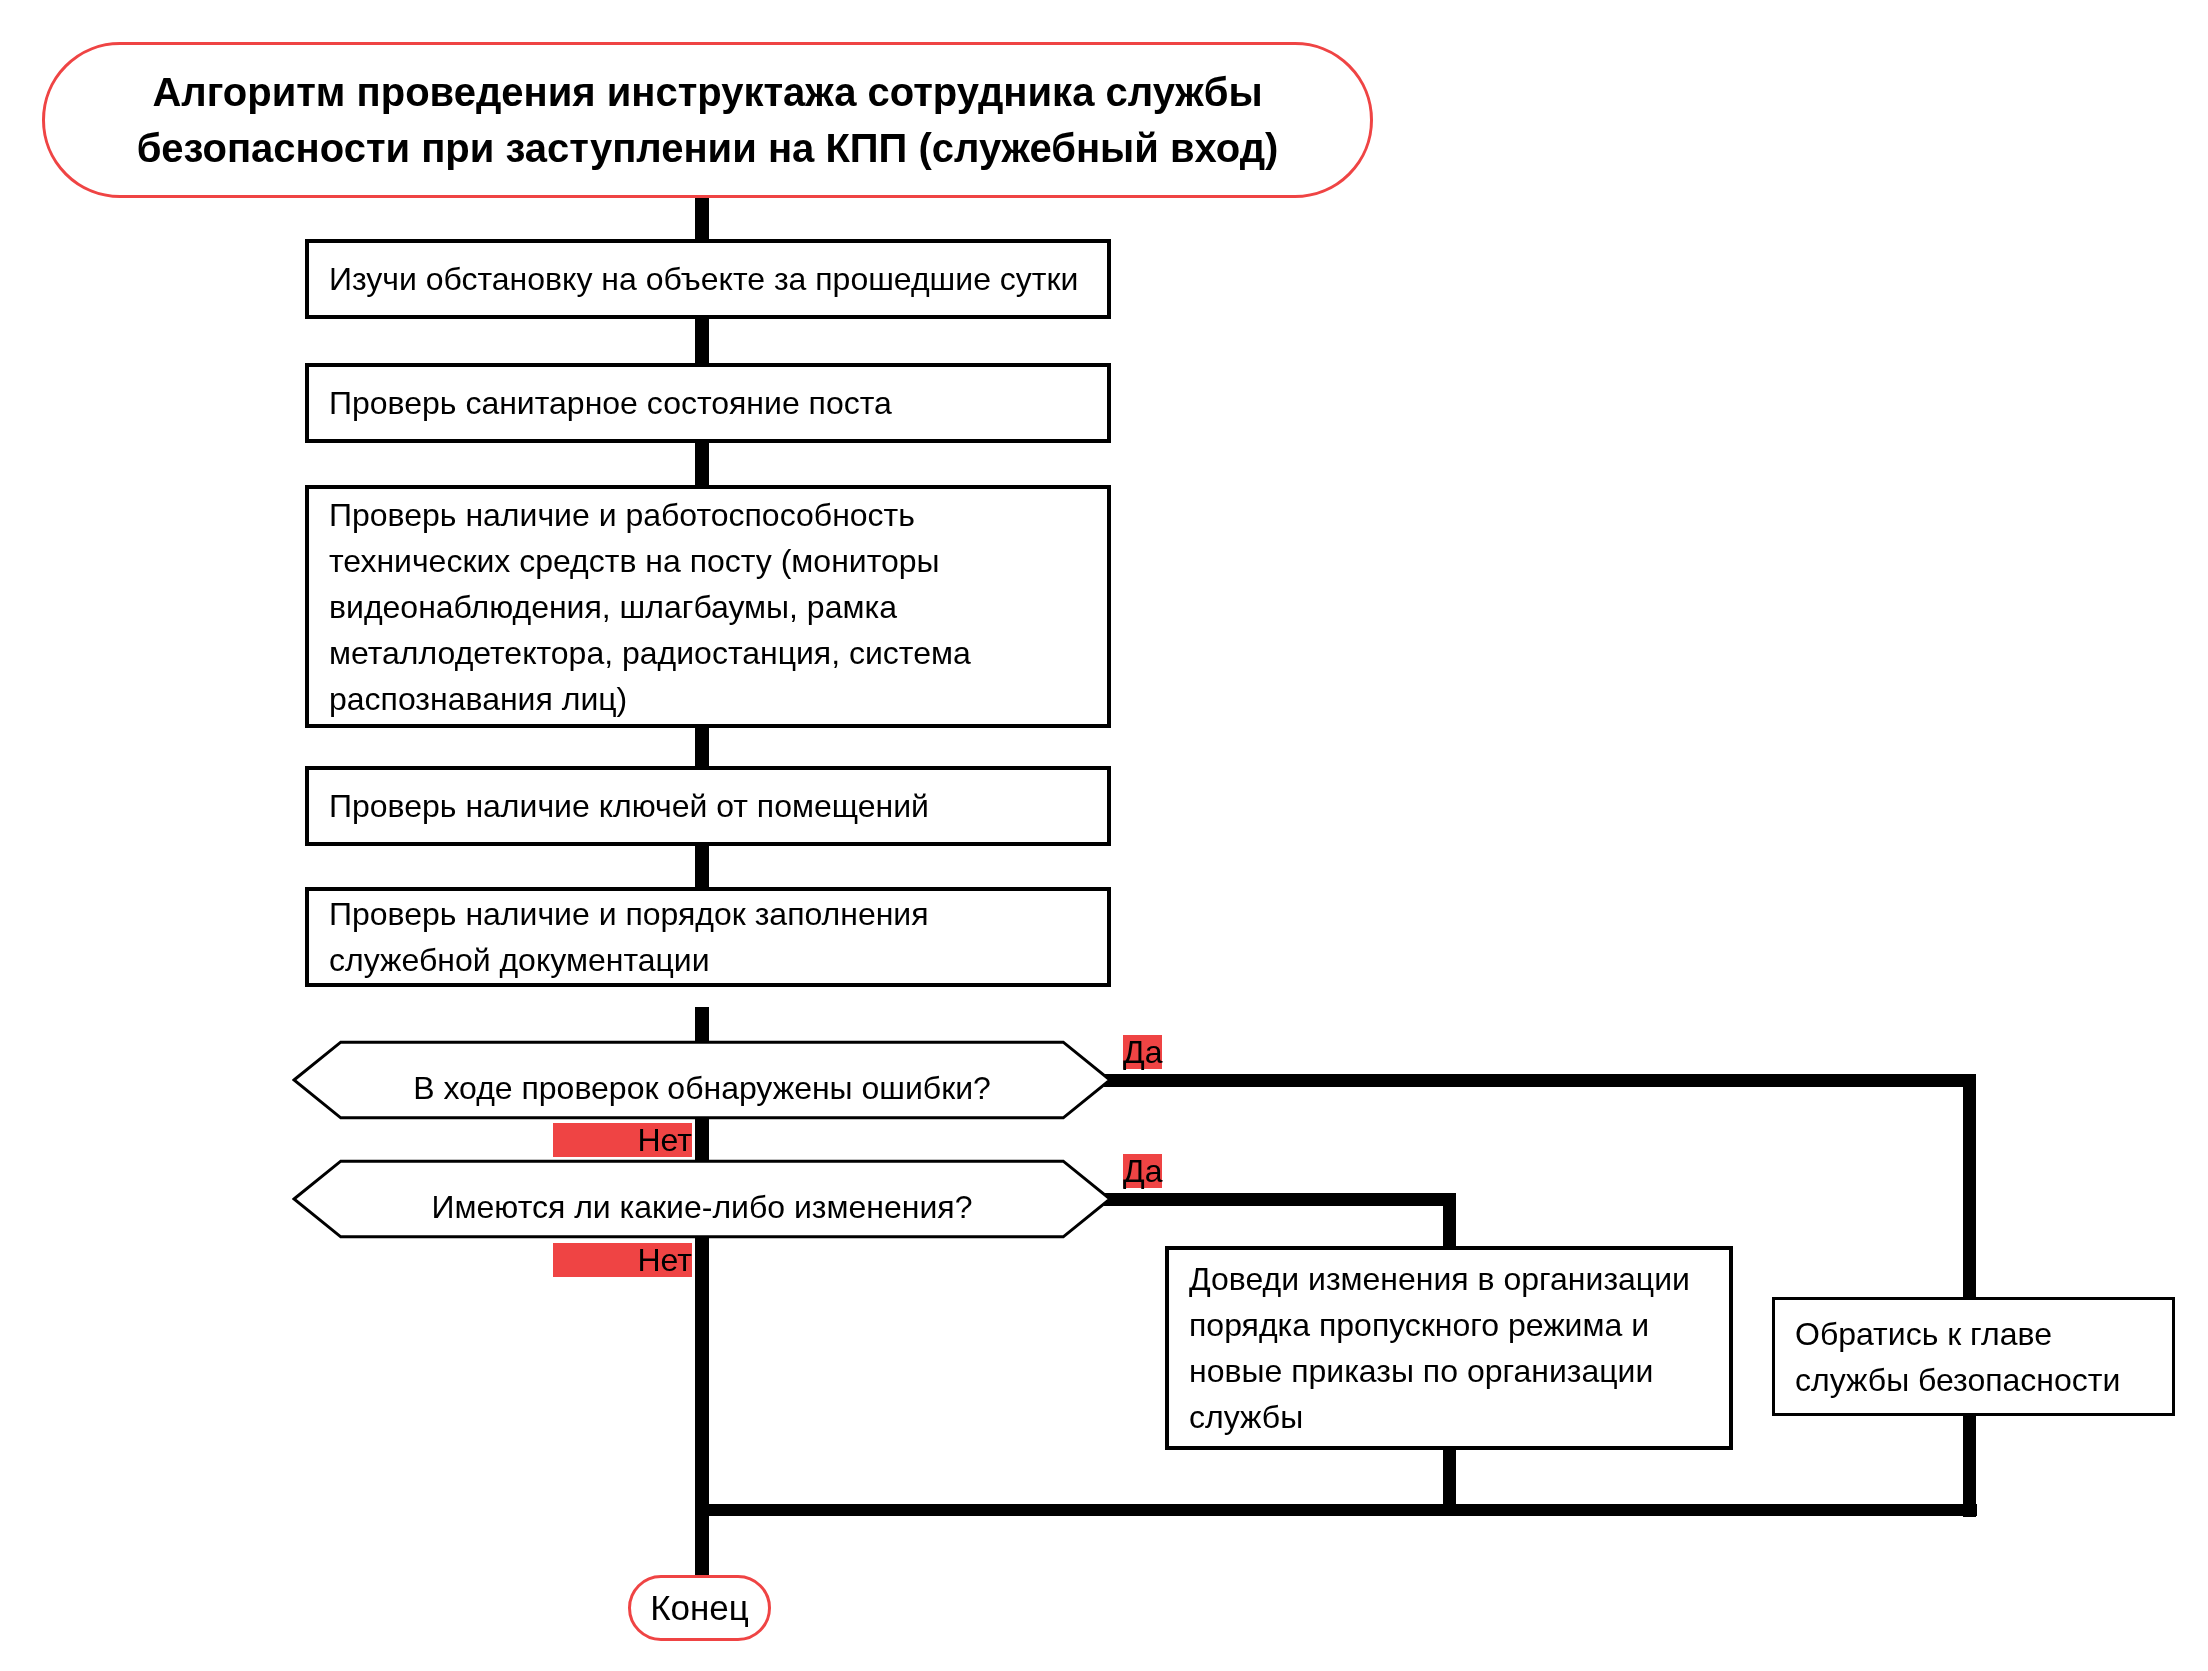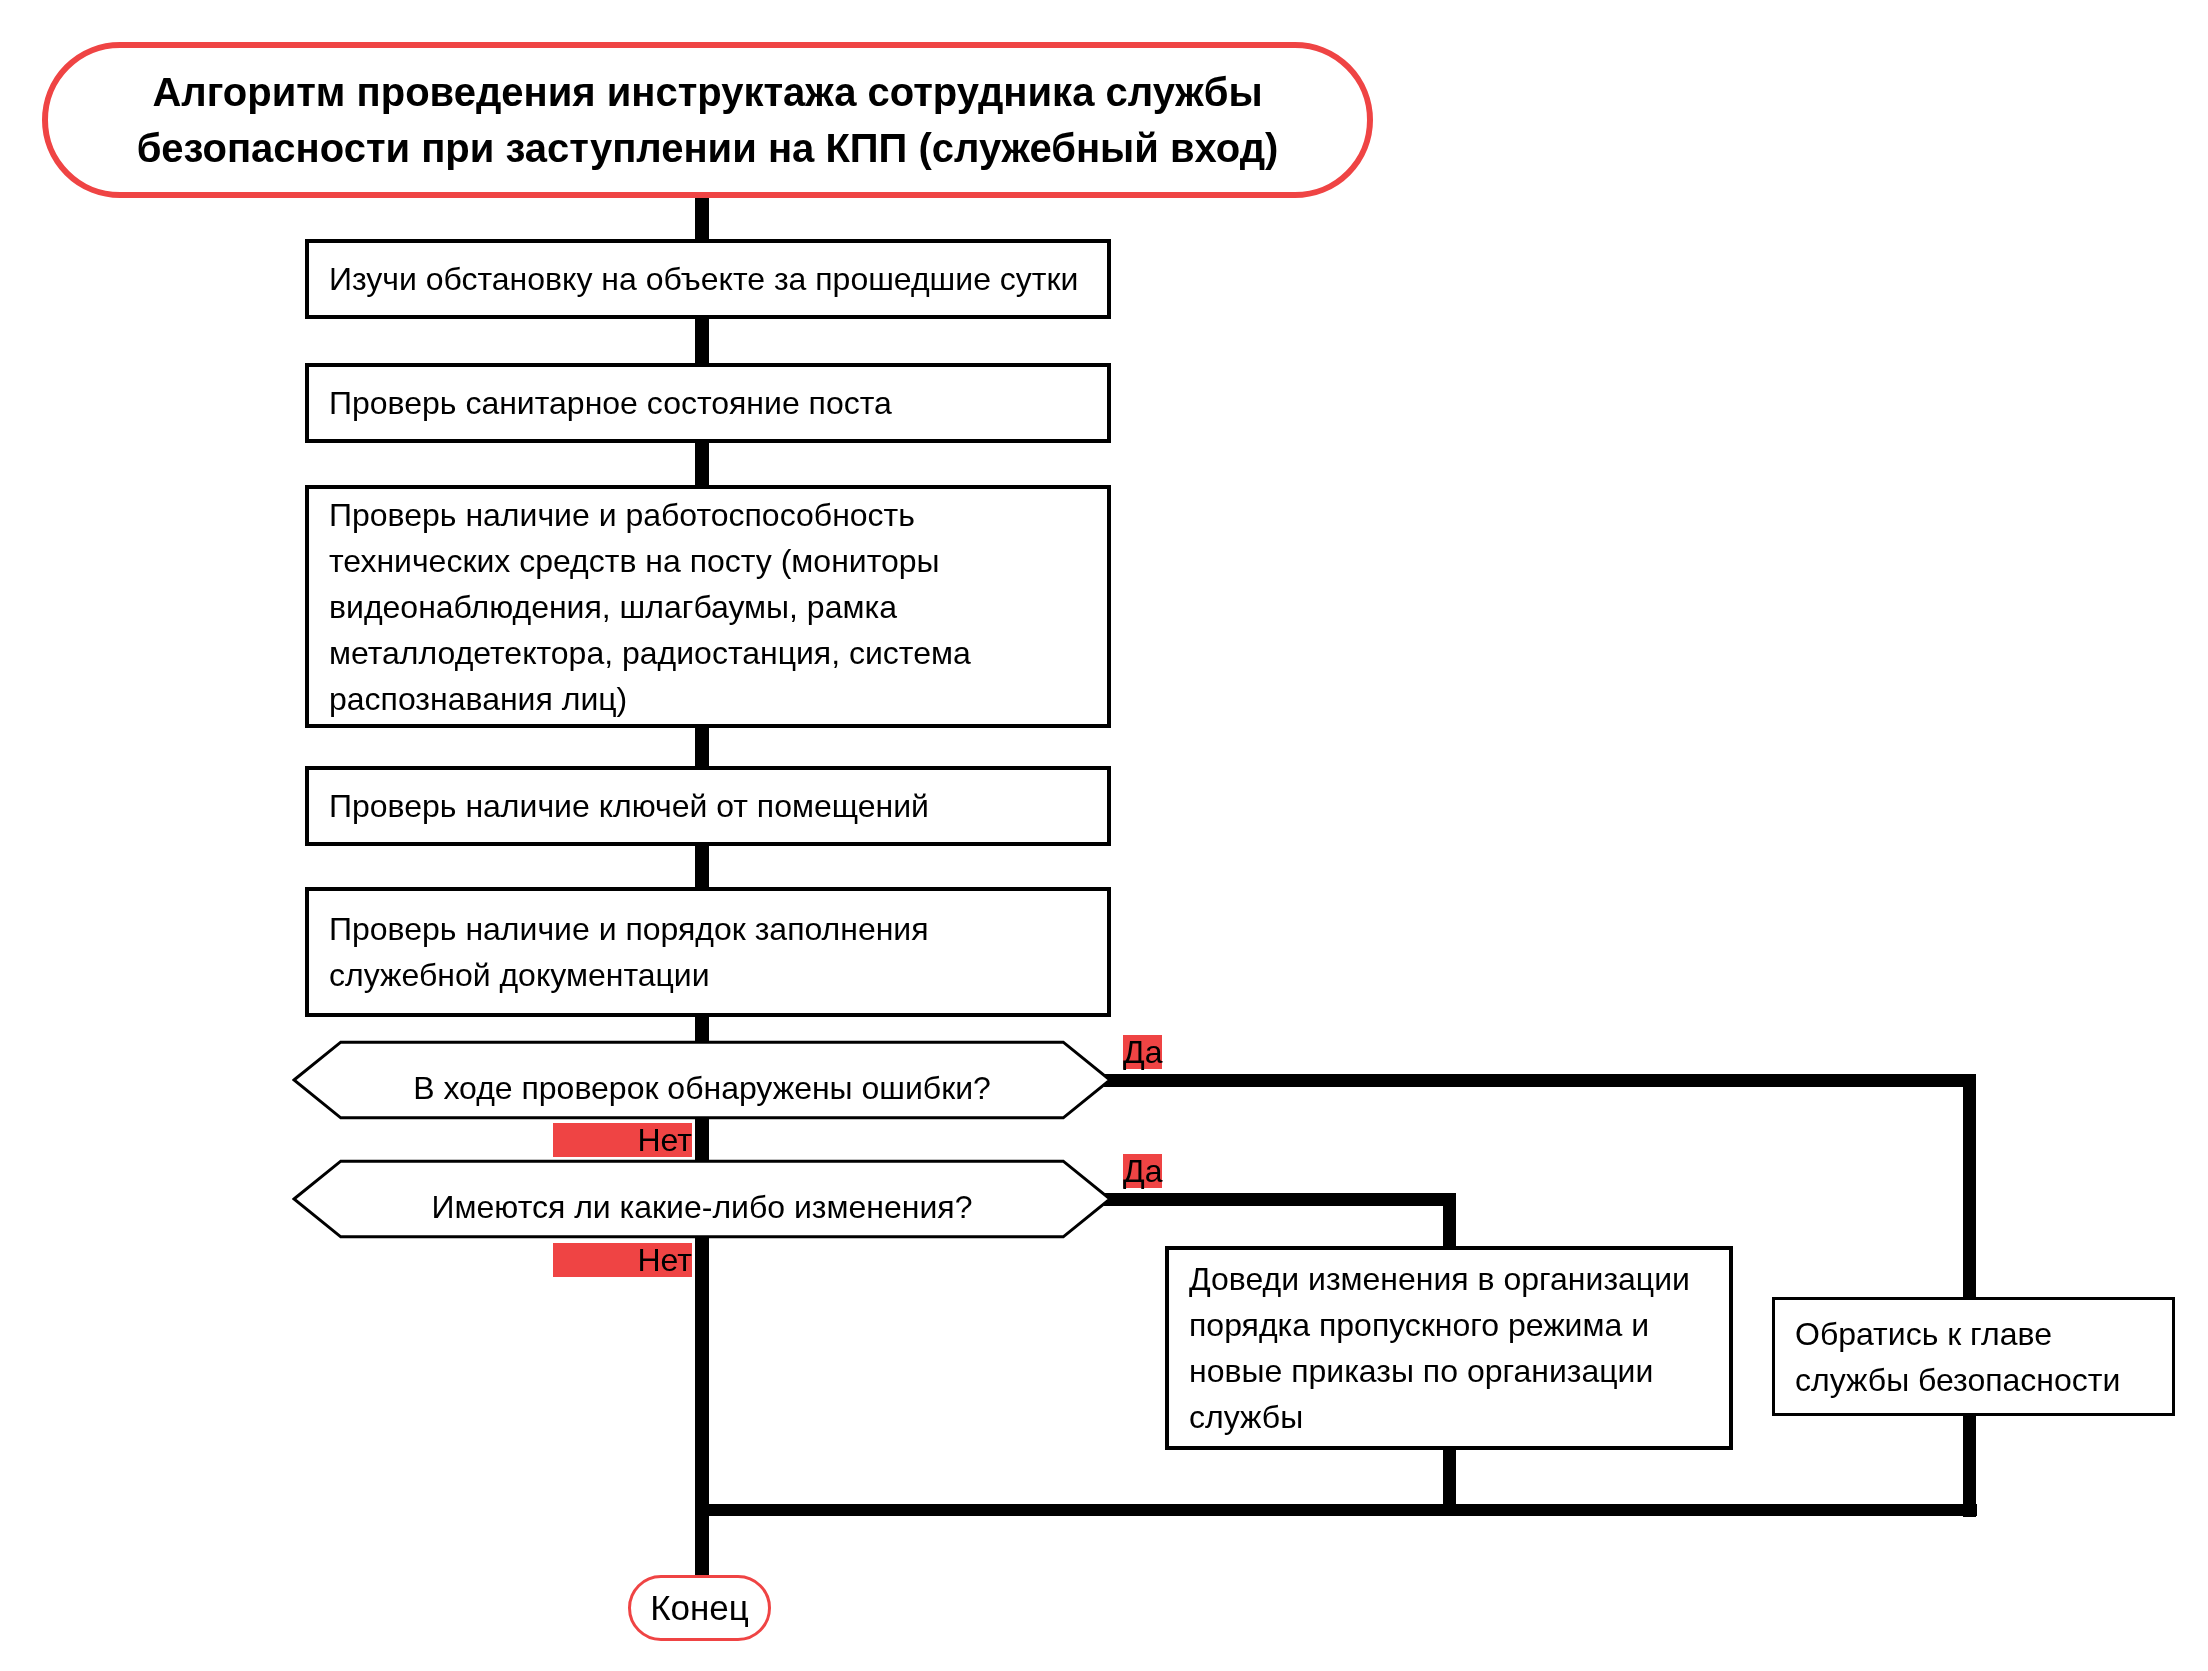--- a/index.html
+++ b/index.html
@@ -15,21 +15,21 @@
     font-family: "Liberation Sans", "DejaVu Sans", sans-serif;
     color: #000000;
     overflow: hidden;
   }
 
   
   .terminal {
     position: absolute;
     box-sizing: border-box;
     background: #ffffff;
-    border: 6px solid #ef4444;
+    border: 3px solid #ef4444;
     display: flex;
     align-items: center;
     justify-content: center;
     text-align: center;
     z-index: 3;
   }
   #title-terminal {
     left: 42px; top: 42px; width: 1331px; height: 156px;
     border-radius: 78px;
     font-size: 40px;
@@ -56,21 +56,21 @@
     font-size: 32px;
     line-height: 46px;
     white-space: pre-line;
     z-index: 3;
   }
   .col { left: 305px; width: 806px; }
   #step-1 { top: 239px;  height: 80px;  }
   #step-2 { top: 363px;  height: 80px;  }
   #step-3 { top: 485px;  height: 243px; }
   #step-4 { top: 766px;  height: 80px;  }
-  #step-5 { top: 887px;  height: 130px; }
+  #step-5 { top: 887px;  height: 100px; }
   #action-inform  { left: 1165px; top: 1246px; width: 568px; height: 204px; }
   #action-contact { left: 1772px; top: 1297px; width: 403px; height: 119px; border-width: 3px; }
 
   
   .decision {
     position: absolute;
     left: 292px;
     width: 820px;
     height: 96px;
     z-index: 3;

